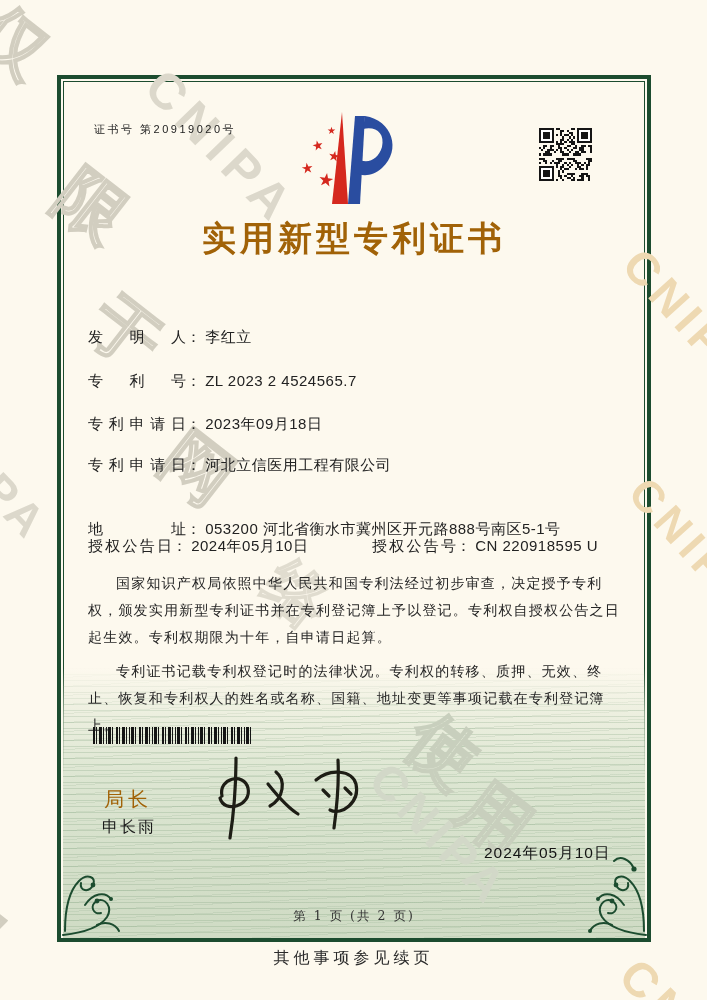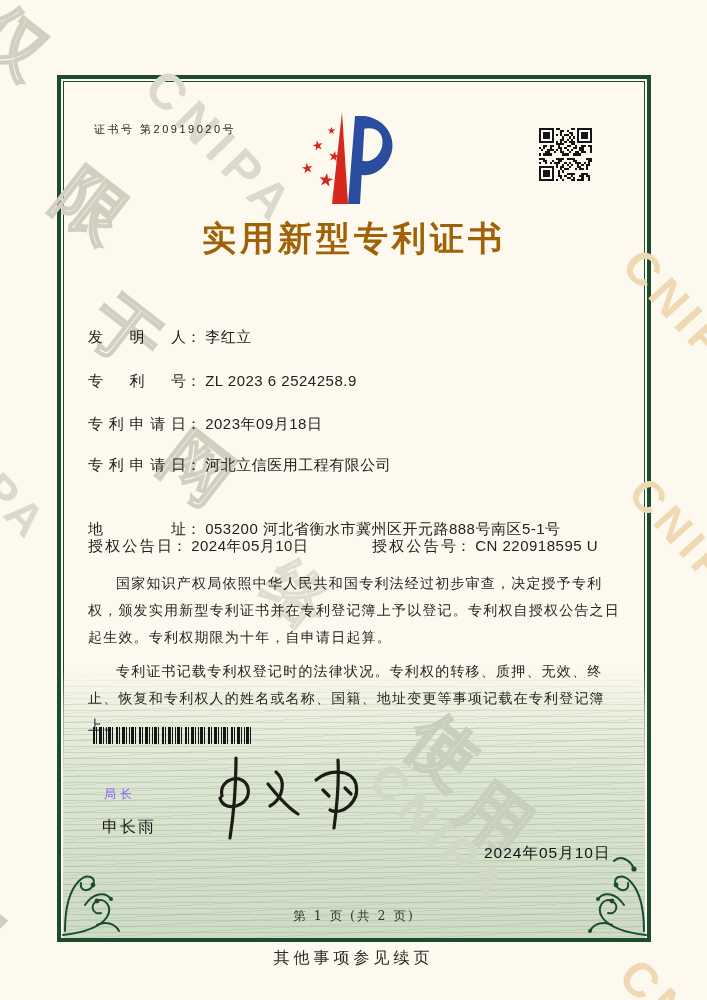--- a/index.html
+++ b/index.html
@@ -68,21 +68,21 @@
     position:absolute;left:93px;top:727px;width:160px;height:17px;
     background:repeating-linear-gradient(90deg,
       #151515 0 2px, rgba(0,0,0,0) 2px 3px,
       #151515 3px 4px, rgba(0,0,0,0) 4px 6px,
       #151515 6px 9px, rgba(0,0,0,0) 9px 10px,
       #151515 10px 11px, rgba(0,0,0,0) 11px 13px,
       #151515 13px 14px, rgba(0,0,0,0) 14px 15px,
       #151515 15px 18px, rgba(0,0,0,0) 18px 19px,
       #151515 19px 20px, rgba(0,0,0,0) 20px 23px);
   }
-  .signer-title{position:absolute;left:104px;top:786px;font-size:12px;letter-spacing:4px;color:#8b5cf6;}
+  .signer-title{position:absolute;left:104px;top:786px;font-size:20px;letter-spacing:4px;color:#a16207;}
   .signer-name{position:absolute;left:102px;top:817px;font-size:16px;letter-spacing:2px;color:#1a1a1a;}
   .signature{position:absolute;left:192px;top:748px;width:180px;height:100px;}
   .issue-date{position:absolute;left:484px;top:843px;font-size:15.5px;letter-spacing:1px;color:#141414;}
   .page-info{position:absolute;left:57px;top:908px;width:594px;text-align:center;font-size:12.5px;letter-spacing:2px;color:#333;font-family:"DejaVu Serif",serif;}
   .footer-note{
     position:absolute;left:0;top:948px;width:707px;text-align:center;
     font-family:"DejaVu Serif",serif;font-size:16px;letter-spacing:4px;color:#2a2a2a;
   }
   .flourish{position:absolute;width:72px;height:104px;z-index:2;}
   .flourish.fr{left:576px;top:835px;}
@@ -322,21 +322,21 @@
     </svg>
 
   <div class="title">实用新型专利证书</div>
 
   <div class="frow" style="top:328px;">
     <span class="lab">发明人</span><span>：</span>
     <span class="val">李红立</span>
   </div>
   <div class="frow" style="top:372px;">
     <span class="lab">专利号</span><span>：</span>
-    <span class="val">ZL 2023 6 2524258.9</span>
+    <span class="val">ZL 2023 2 4524565.7</span>
   </div>
   <div class="frow" style="top:415px;">
     <span class="lab">专利申请日</span><span>：</span>
     <span class="val">2023年09月18日</span>
   </div>
   <div class="frow" style="top:456px;">
     <span class="lab">专利申请日</span><span>：</span>
     <span class="val">河北立信医用工程有限公司</span>
   </div>
   <div class="frow" style="top:495px;margin-top:25px;">

